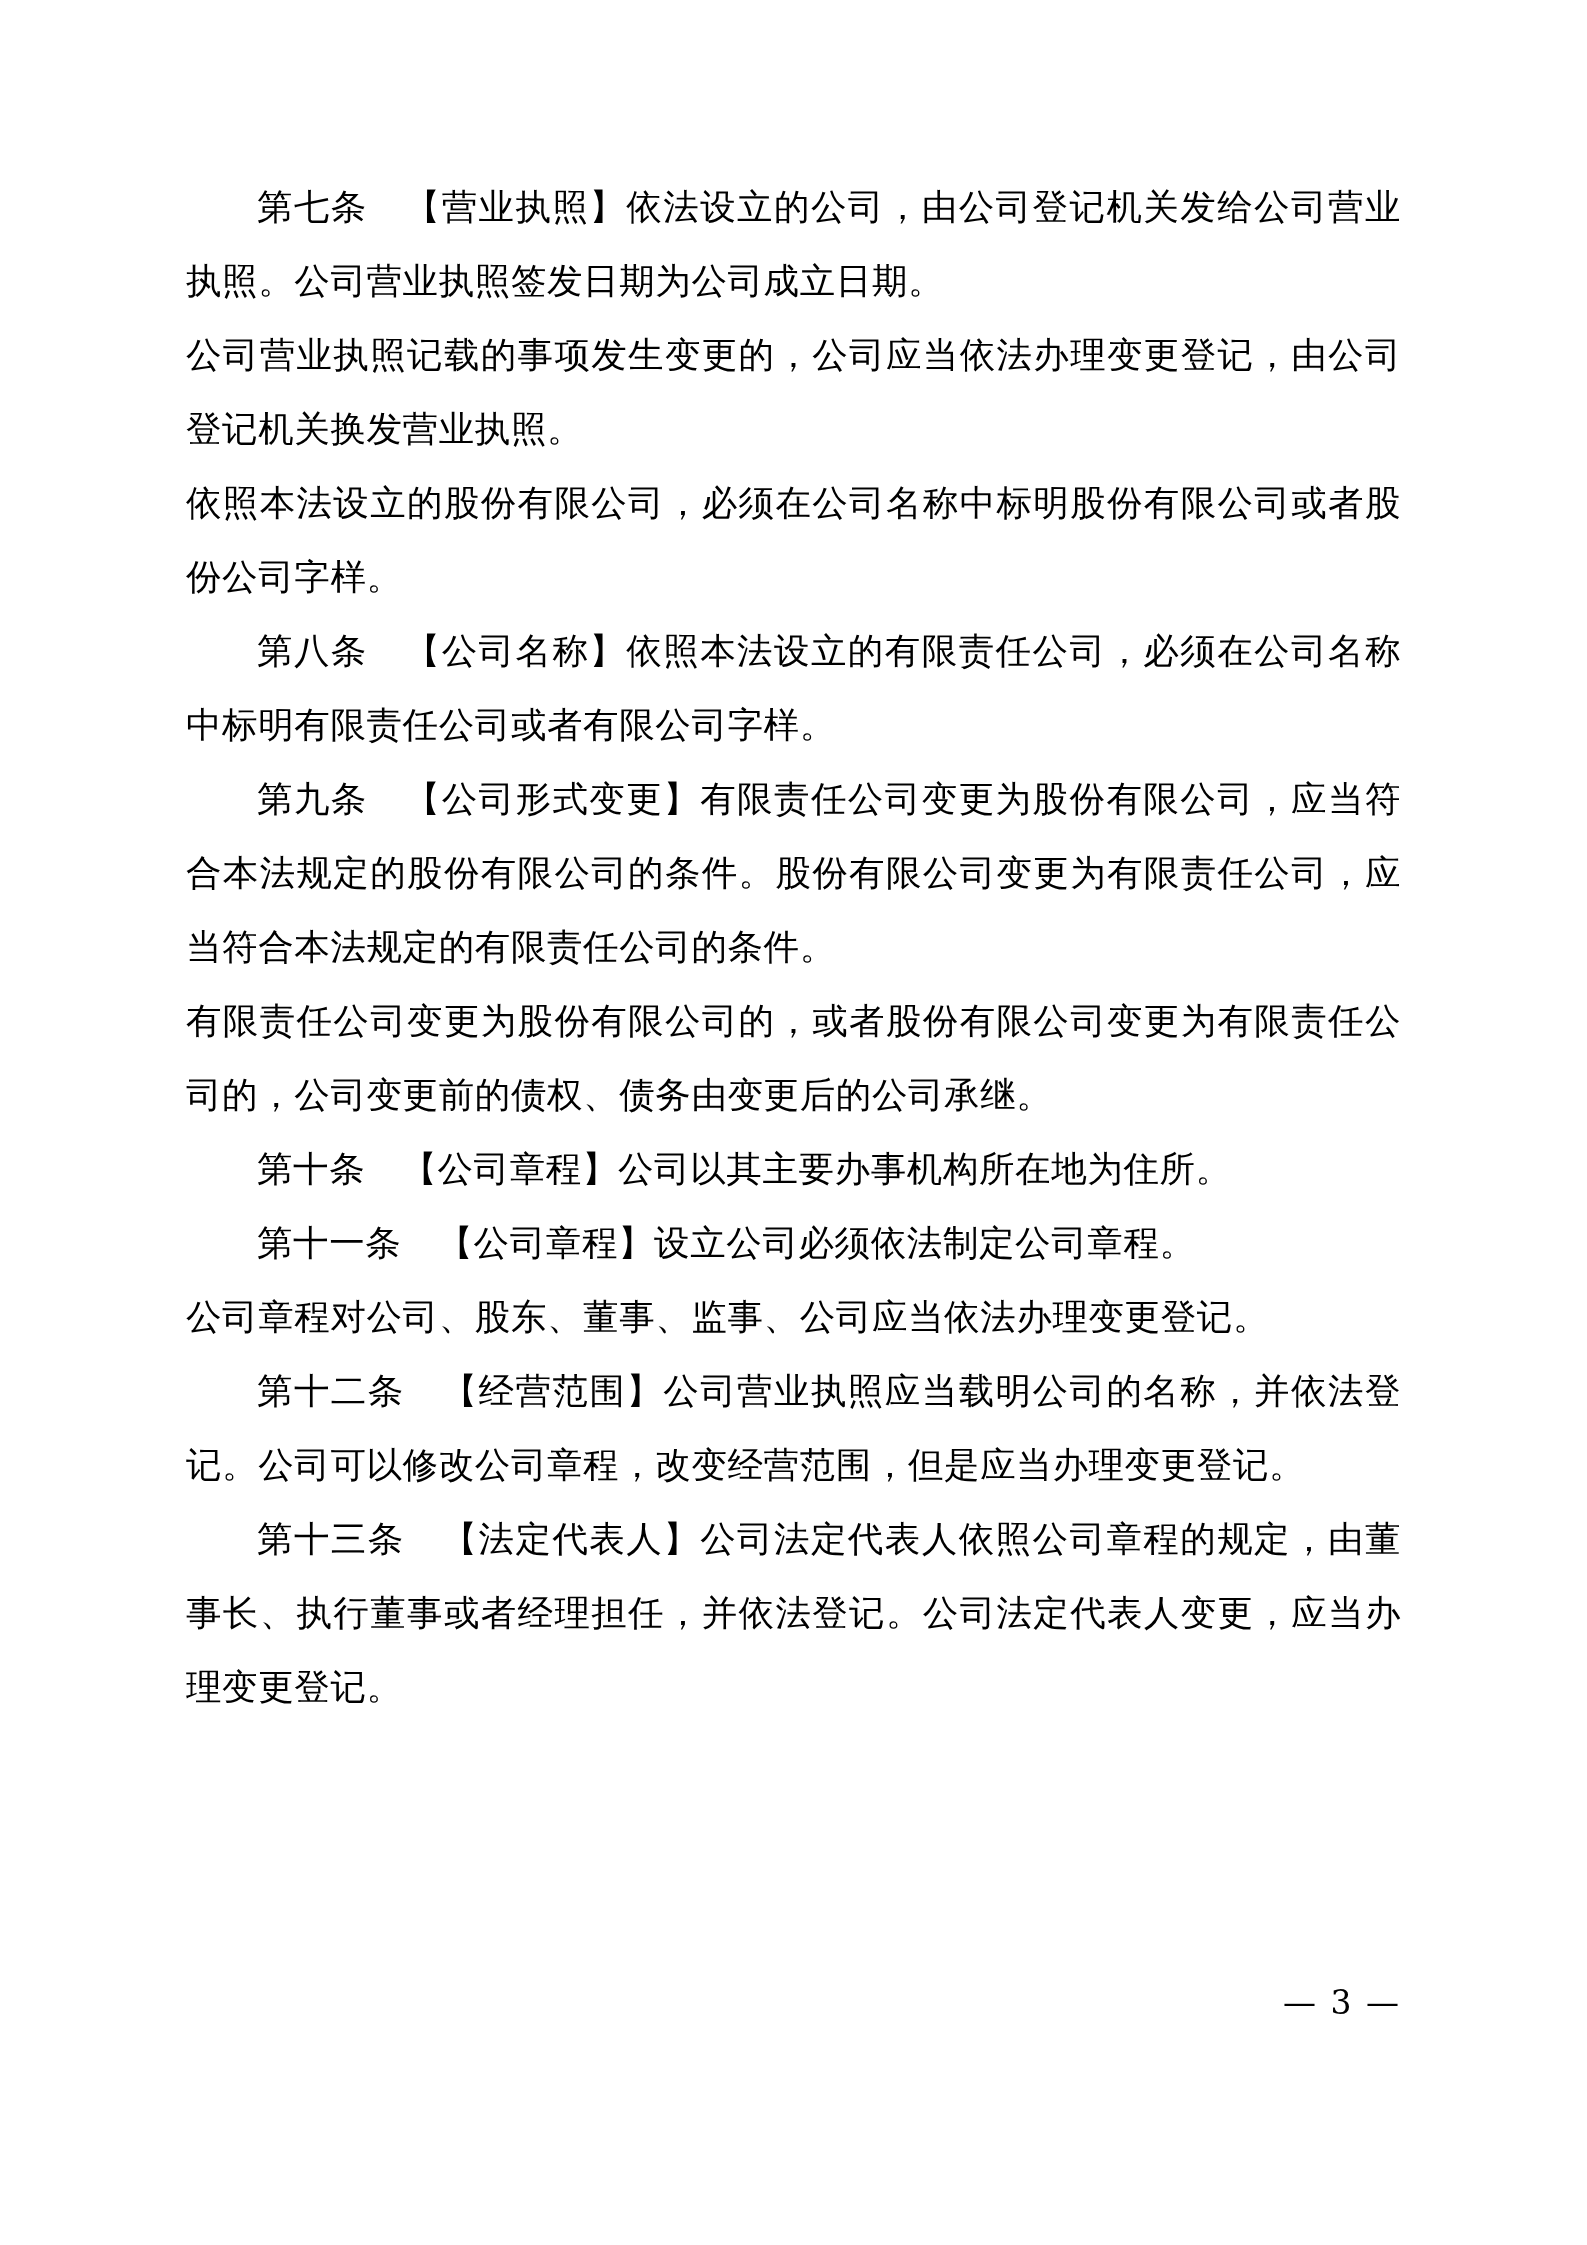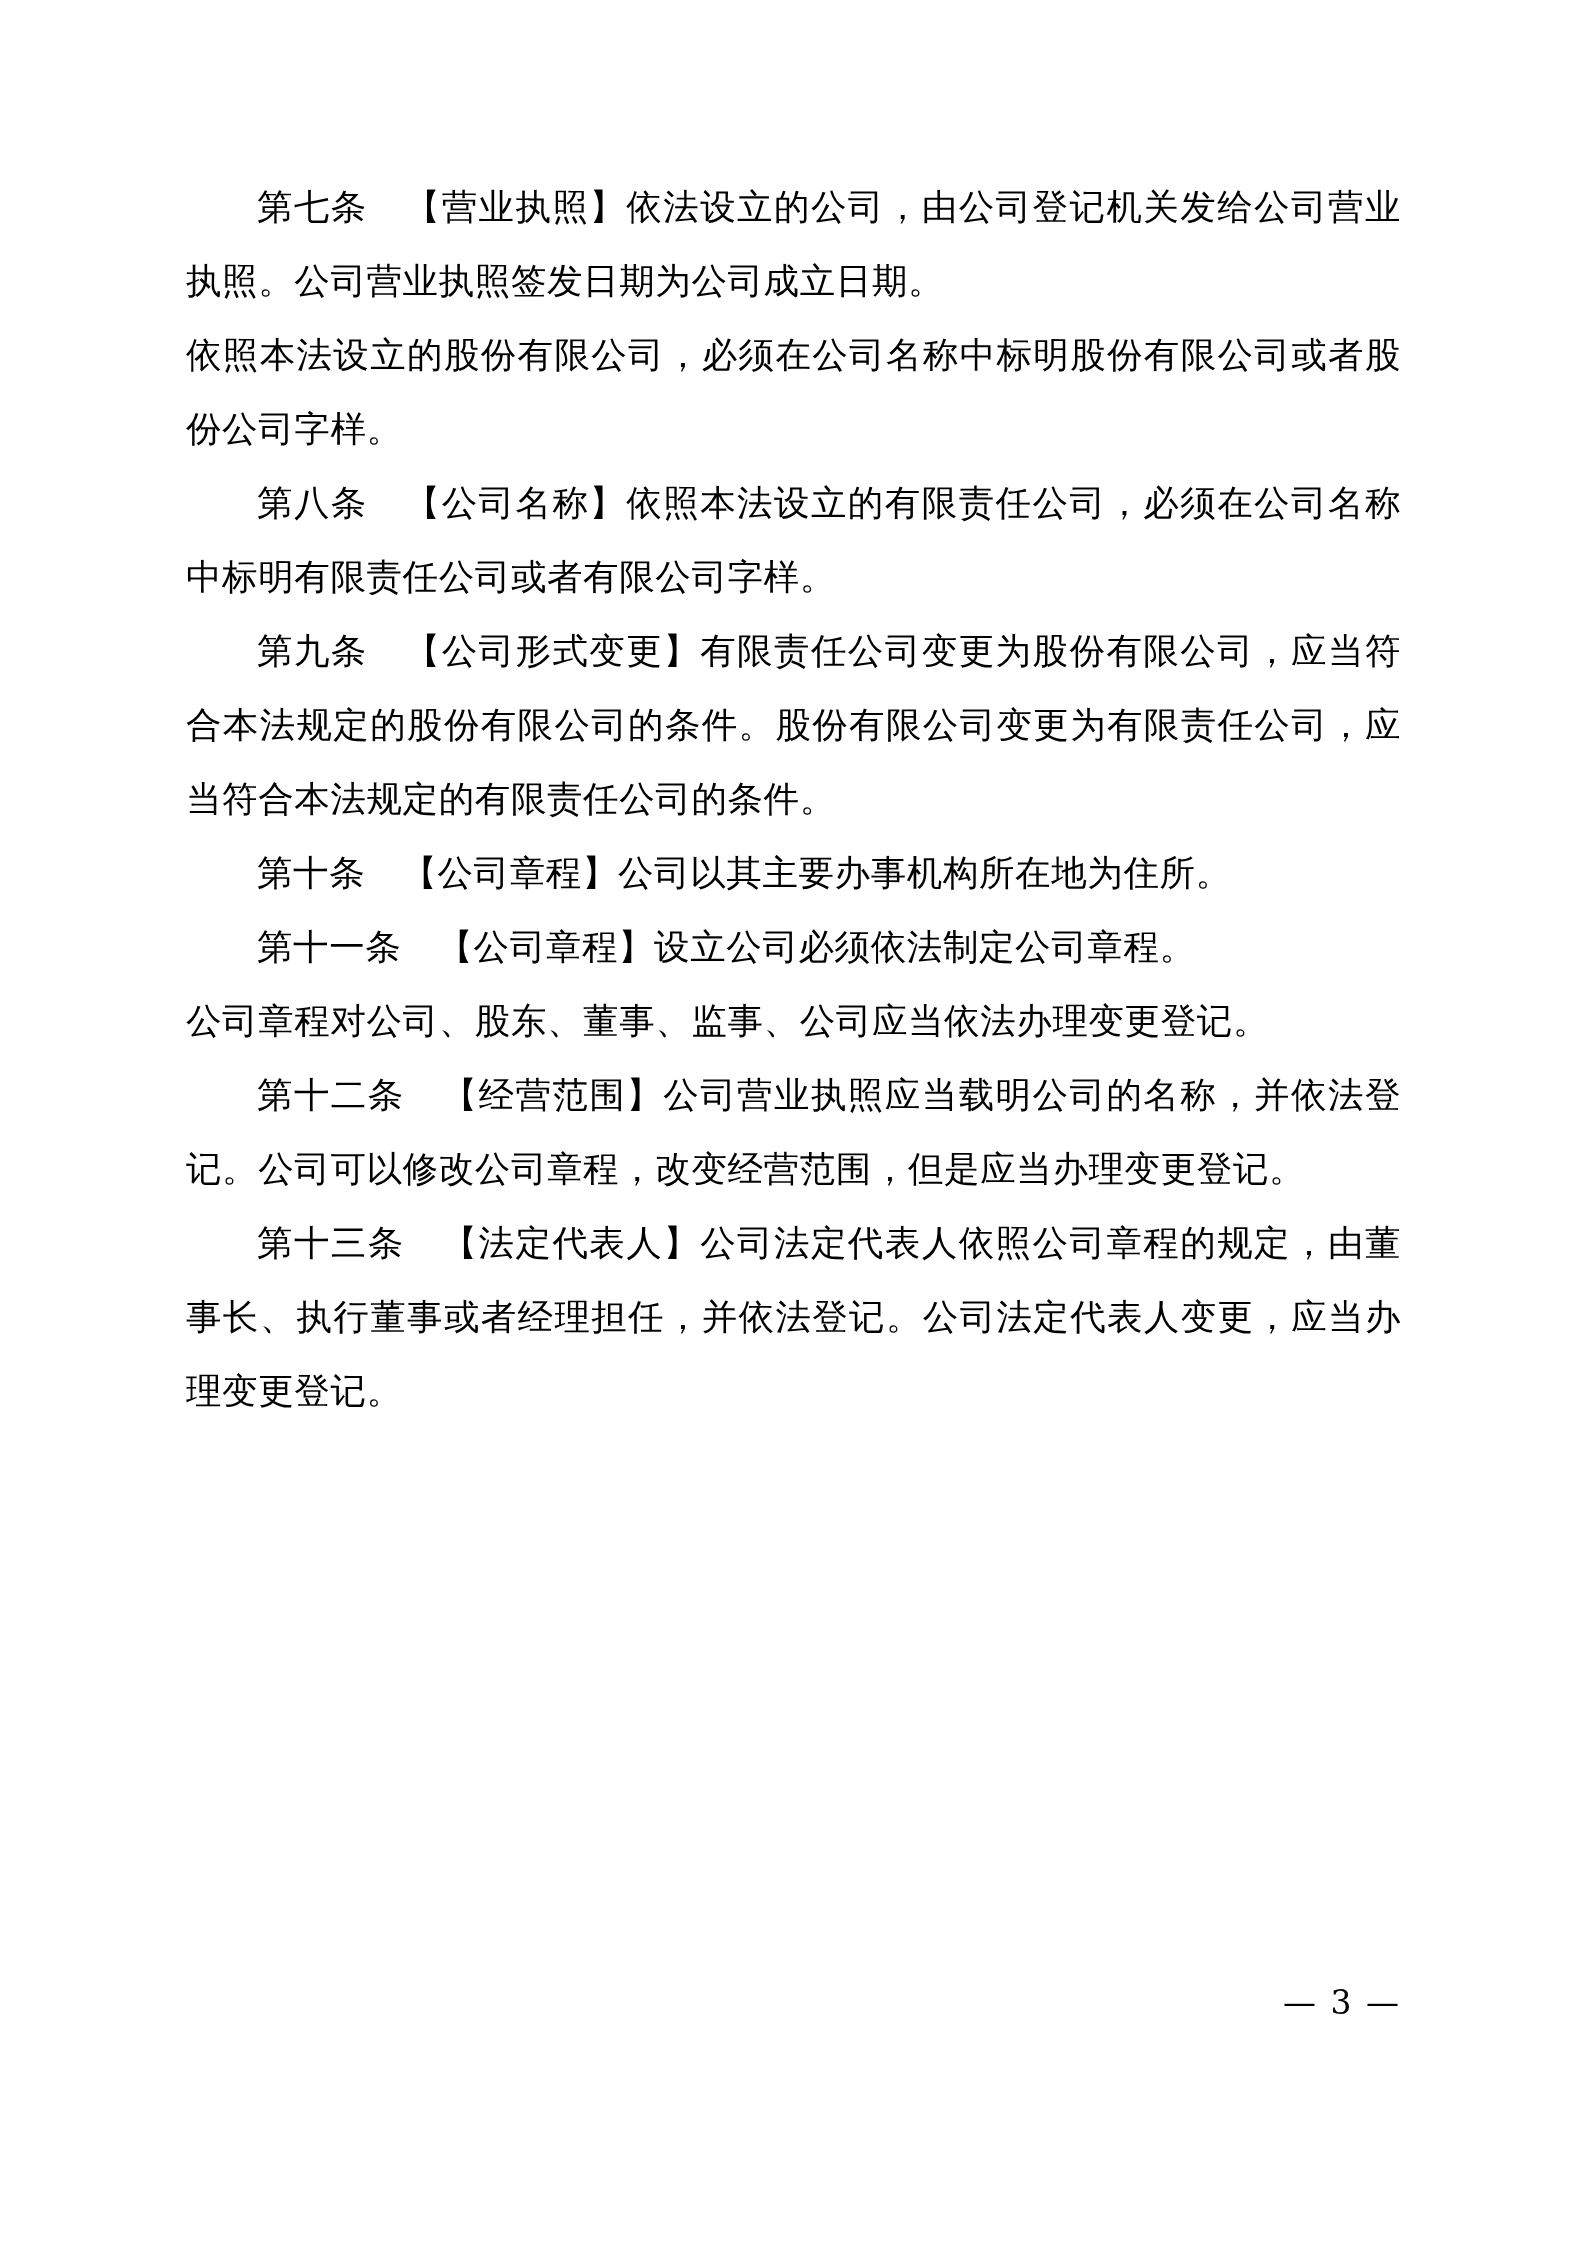--- a/index.html
+++ b/index.html
@@ -48,25 +48,27 @@
   }
 </style>
 </head>
 <body>
 
 <div class="page">
 
   <div class="content">
 
     <p class="para indent">第七条　【营业执照】依法设立的公司，由公司登记机关发给公司营业执照。公司营业执照签发日期为公司成立日期。</p>
+    <p class="para">公司营业执照记载的事项发生变更的，公司应当依法办理变更登记，由公司登记机关换发营业执照。</p>
 
     <p class="para">依照本法设立的股份有限公司，必须在公司名称中标明股份有限公司或者股份公司字样。</p>
     <p class="para indent">第八条　【公司名称】依照本法设立的有限责任公司，必须在公司名称中标明有限责任公司或者有限公司字样。</p>
 
     <p class="para indent">第九条　【公司形式变更】有限责任公司变更为股份有限公司，应当符合本法规定的股份有限公司的条件。股份有限公司变更为有限责任公司，应当符合本法规定的有限责任公司的条件。</p>
+    <p class="para">有限责任公司变更为股份有限公司的，或者股份有限公司变更为有限责任公司的，公司变更前的债权、债务由变更后的公司承继。</p>
 
     <p class="para indent">第十条　【公司章程】公司以其主要办事机构所在地为住所。</p>
 
     <p class="para indent">第十一条　【公司章程】设立公司必须依法制定公司章程。</p>
     <p class="para">公司章程对公司、股东、董事、监事、公司应当依法办理变更登记。</p>
 
     <p class="para indent">第十二条　【经营范围】公司营业执照应当载明公司的名称，并依法登记。公司可以修改公司章程，改变经营范围，但是应当办理变更登记。</p>
 
     <p class="para indent">第十三条　【法定代表人】公司法定代表人依照公司章程的规定，由董事长、执行董事或者经理担任，并依法登记。公司法定代表人变更，应当办理变更登记。</p>
 

